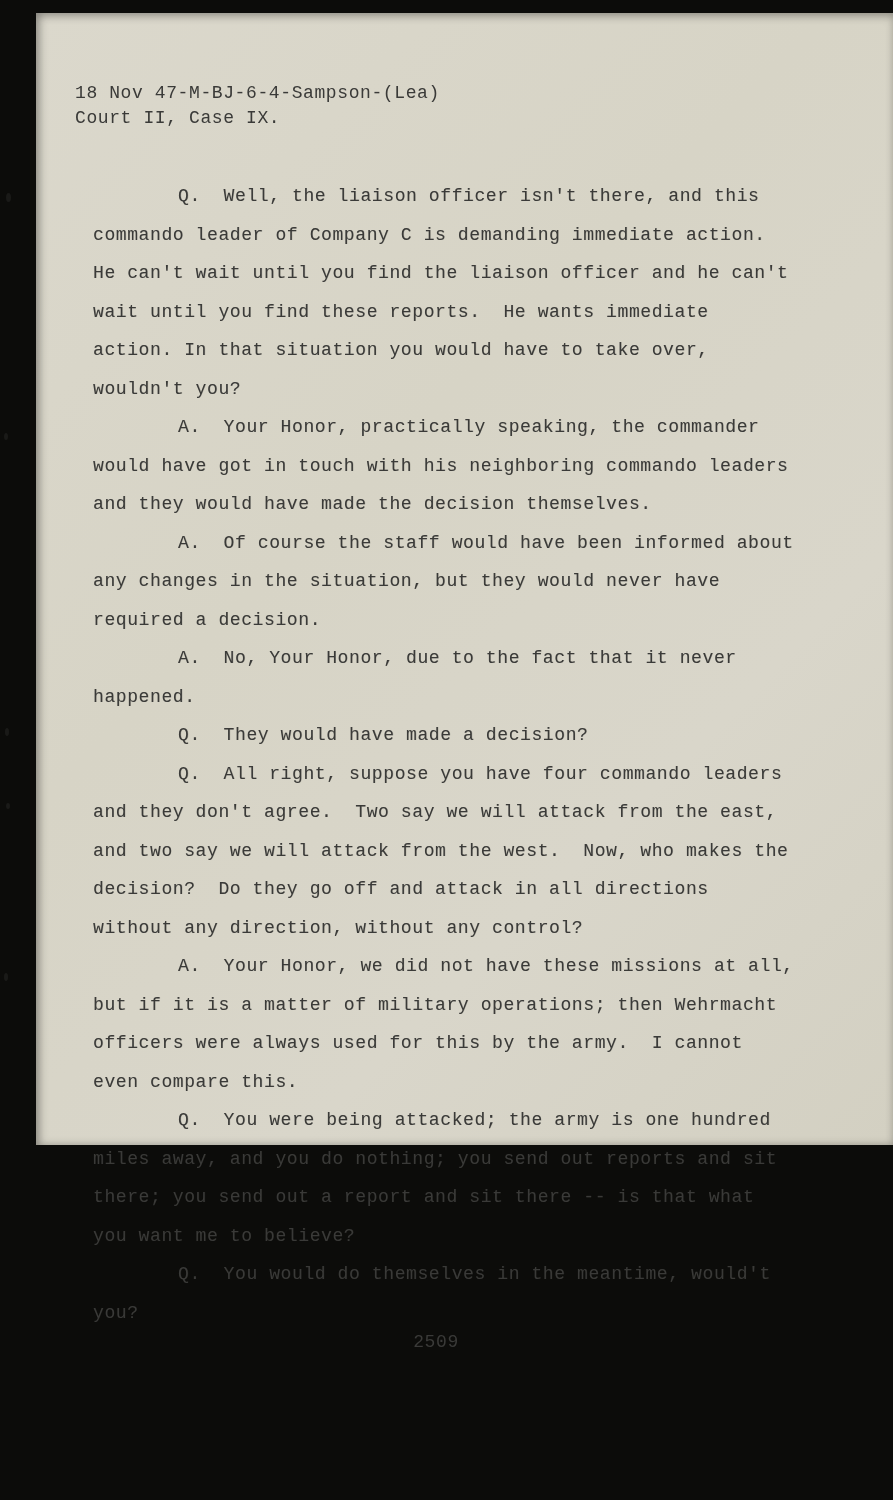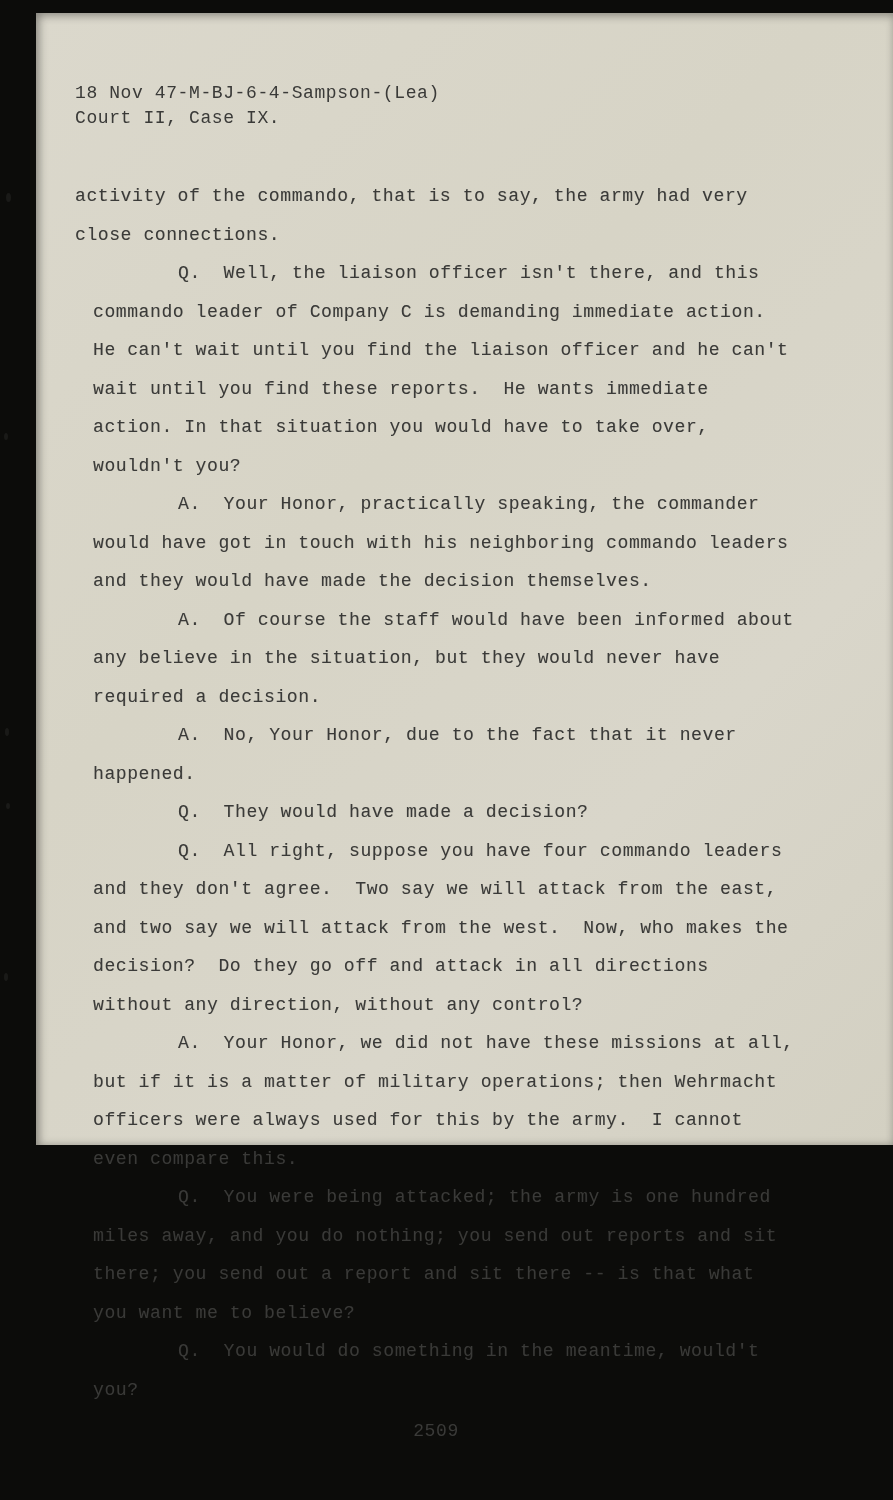--- a/index.html
+++ b/index.html
@@ -56,46 +56,45 @@
     text-shadow: 0.4px 0.4px 0 rgba(58,58,56,0.25);
   }
   .para.indent {
     text-indent: 85px;
     margin-left: 18px;
   }
   .page-number {
     text-align: center;
     font-size: 18px;
     letter-spacing: 0.6px;
-    margin-top: 12px;
+    margin-top: 0px;
   }
 </style>
 </head>
 <body>
 
 <div class="scan-bg">
   <div class="paper">
     <div class="speck" style="left:-30px; top:180px; width:5px; height:9px;"></div>
     <div class="speck" style="left:-32px; top:420px; width:4px; height:7px;"></div>
     <div class="speck" style="left:-31px; top:715px; width:4px; height:8px;"></div>
     <div class="speck" style="left:-30px; top:790px; width:4px; height:6px;"></div>
     <div class="speck" style="left:-32px; top:960px; width:4px; height:8px;"></div>
 
     <div class="content">
       <div class="header"><span>18 Nov 47-M-BJ-6-4-Sampson-(Lea)</span><br><span>Court II, Case IX.</span></div>
 
       <div class="body-text">
-          <p class="para">activity of the commando, that is to say, the army had very close connections.</p>
           <p class="para indent">Q.  Well, the liaison officer isn't there, and this commando leader of Company C is demanding immediate action. He can't wait until you find the liaison officer and he can't wait until you find these reports.  He wants immediate action. In that situation you would have to take over, wouldn't you?</p>
           <p class="para indent">A.  Your Honor, practically speaking, the commander would have got in touch with his neighboring commando leaders and they would have made the decision themselves.</p>
-          <p class="para indent">A.  Of course the staff would have been informed about any believe in the situation, but they would never have required a decision.</p>
+          <p class="para indent">A.  Of course the staff would have been informed about any changes in the situation, but they would never have required a decision.</p>
           <p class="para indent">A.  No, Your Honor, due to the fact that it never happened.</p>
           <p class="para indent">Q.  They would have made a decision?</p>
           <p class="para indent">Q.  All right, suppose you have four commando leaders and they don't agree.  Two say we will attack from the east, and two say we will attack from the west.  Now, who makes the decision?  Do they go off and attack in all directions without any direction, without any control?</p>
           <p class="para indent">A.  Your Honor, we did not have these missions at all, but if it is a matter of military operations; then Wehrmacht officers were always used for this by the army.  I cannot even compare this.</p>
           <p class="para indent">Q.  You were being attacked; the army is one hundred miles away, and you do nothing; you send out reports and sit there; you send out a report and sit there -- is that what you want me to believe?</p>
-          <p class="para indent">Q.  You would do something in the meantime, would't you?</p>
+          <p class="para indent">Q.  You would do themselves in the meantime, would't you?</p>
         </div>
 
       <div class="page-number">2509</div>
     </div>
   </div>
 </div>
 
 </body></html>

